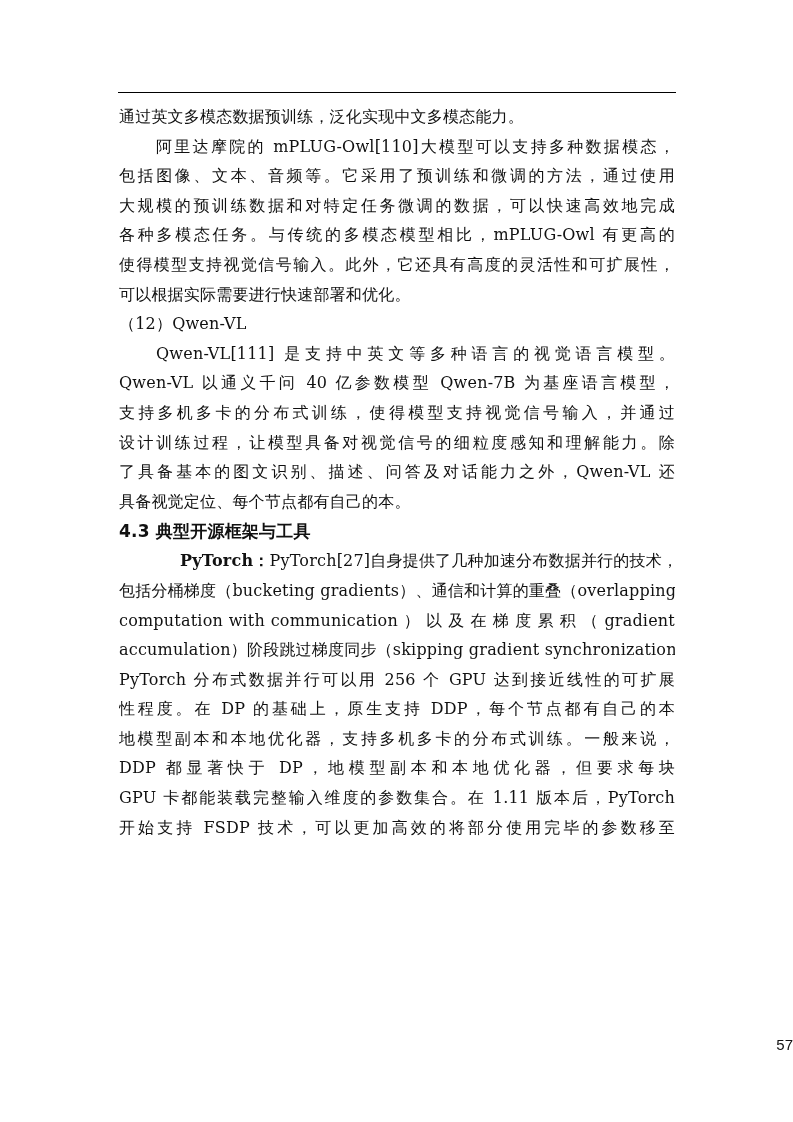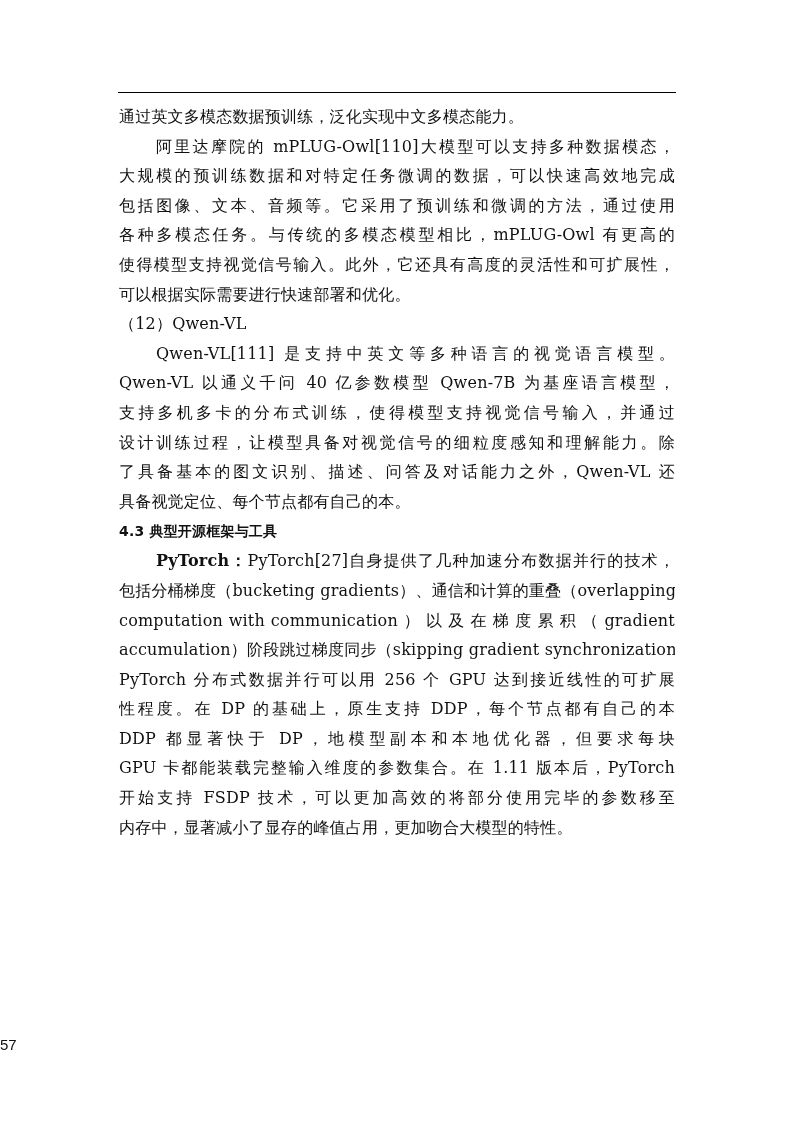--- a/index.html
+++ b/index.html
@@ -5,56 +5,56 @@
   html, body { margin: 0; padding: 0; background: #ffffff; }
   body { width: 793px; height: 1122px; position: relative; overflow: hidden;
          font-family: "DejaVu Serif", "Liberation Serif", serif; color: #111; }
   .rule { position: absolute; left: 118px; top: 92px; width: 558px; height: 1px; background: #000; }
   .content { position: absolute; left: 119px; top: 102px; width: 556px; }
   .line { height: 29.6px; line-height: 29.6px; font-size: 16px; white-space: nowrap;
           text-align: justify; text-align-last: justify; overflow: hidden; letter-spacing: 0.2px; }
   .line.last { text-align-last: left; }
   .line.indent { padding-left: 37px; }
   .line.head { text-align-last: left; padding-left: 0; }
-  .sec { font-family: "DejaVu Sans", "Liberation Sans", sans-serif; font-weight: bold; font-size: 14px;
+  .sec { font-family: "DejaVu Sans", "Liberation Sans", sans-serif; font-weight: bold; font-size: 17px;
          height: 30px; line-height: 30px; }
-  .bold { font-weight: bold; }
-  .pagenum { position: absolute; top: 1036px; left: 0; width: 793px; text-align: left;
+  .bold { font-weight: bold; margin-left: 24px; }
+  .pagenum { position: absolute; top: 1036px; left: 0; width: 793px; text-align: right;
              font-family: "Liberation Sans", "DejaVu Sans", sans-serif; font-size: 15px; }
 </style>
 </head>
 <body>
 
 <div class="rule"></div>
 
 <div class="content">
   <div class="line last">通过英文多模态数据预训练，泛化实现中文多模态能力。</div>
 
   <div class="line indent">阿里达摩院的 mPLUG-Owl[110]大模型可以支持多种数据模态，</div>
+  <div class="line">包括图像、文本、音频等。它采用了预训练和微调的方法，通过使用</div>
   <div class="line">大规模的预训练数据和对特定任务微调的数据，可以快速高效地完成</div>
-  <div class="line">包括图像、文本、音频等。它采用了预训练和微调的方法，通过使用</div>
   <div class="line">各种多模态任务。与传统的多模态模型相比，mPLUG-Owl 有更高的</div>
   <div class="line">使得模型支持视觉信号输入。此外，它还具有高度的灵活性和可扩展性，</div>
   <div class="line last">可以根据实际需要进行快速部署和优化。</div>
 
   <div class="line head">（12）Qwen-VL</div>
   <div class="line indent">Qwen-VL[111] 是支持中英文等多种语言的视觉语言模型。</div>
   <div class="line">Qwen-VL 以通义千问 40 亿参数模型 Qwen-7B 为基座语言模型，</div>
   <div class="line">支持多机多卡的分布式训练，使得模型支持视觉信号输入，并通过</div>
   <div class="line">设计训练过程，让模型具备对视觉信号的细粒度感知和理解能力。除</div>
   <div class="line">了具备基本的图文识别、描述、问答及对话能力之外，Qwen-VL 还</div>
   <div class="line last">具备视觉定位、每个节点都有自己的本。</div>
 
   <div class="line head sec">4.3  典型开源框架与工具</div>
 
   <div class="line indent"><span class="bold">PyTorch：</span><span>PyTorch[27]自身提供了几种加速分布数据并行的技术，</span></div>
   <div class="line">包括分桶梯度（bucketing gradients）、通信和计算的重叠（overlapping</div>
   <div class="line">computation with communication ） 以 及 在 梯 度 累 积 （ gradient</div>
   <div class="line">accumulation）阶段跳过梯度同步（skipping gradient synchronization）。</div>
   <div class="line">PyTorch 分布式数据并行可以用 256 个 GPU 达到接近线性的可扩展</div>
   <div class="line">性程度。在 DP 的基础上，原生支持 DDP，每个节点都有自己的本</div>
+  <div class="line">地模型副本和本地优化器，支持多机多卡的分布式训练。一般来说，</div>
   <div class="line">DDP 都显著快于 DP，地模型副本和本地优化器，但要求每块</div>
   <div class="line">GPU 卡都能装载完整输入维度的参数集合。在 1.11 版本后，PyTorch</div>
   <div class="line">开始支持 FSDP 技术，可以更加高效的将部分使用完毕的参数移至</div>
-  <div class="line last">内存中，显著减小了显存的峰值占用，更加吻合大模型的特性。</div>
 </div>
 
 <div class="pagenum">57</div>
 
 </body></html>

